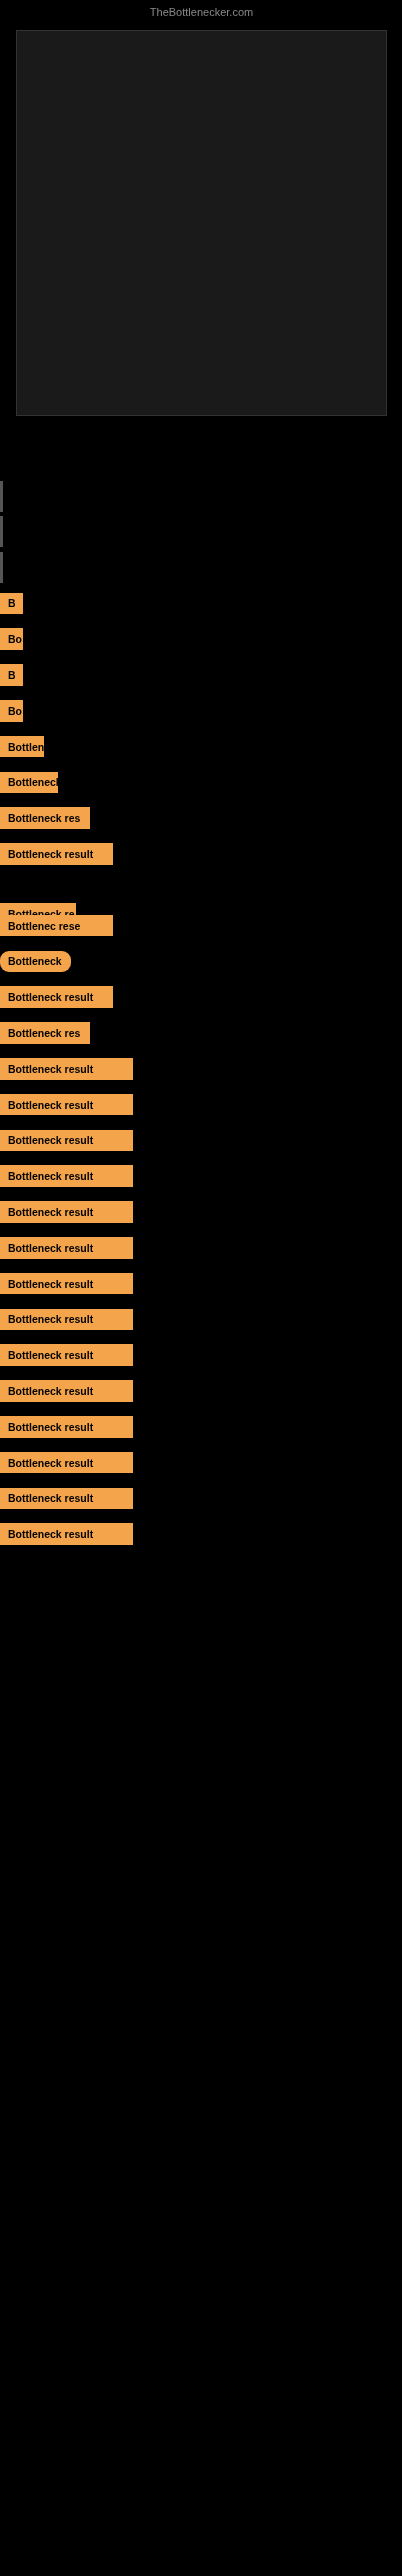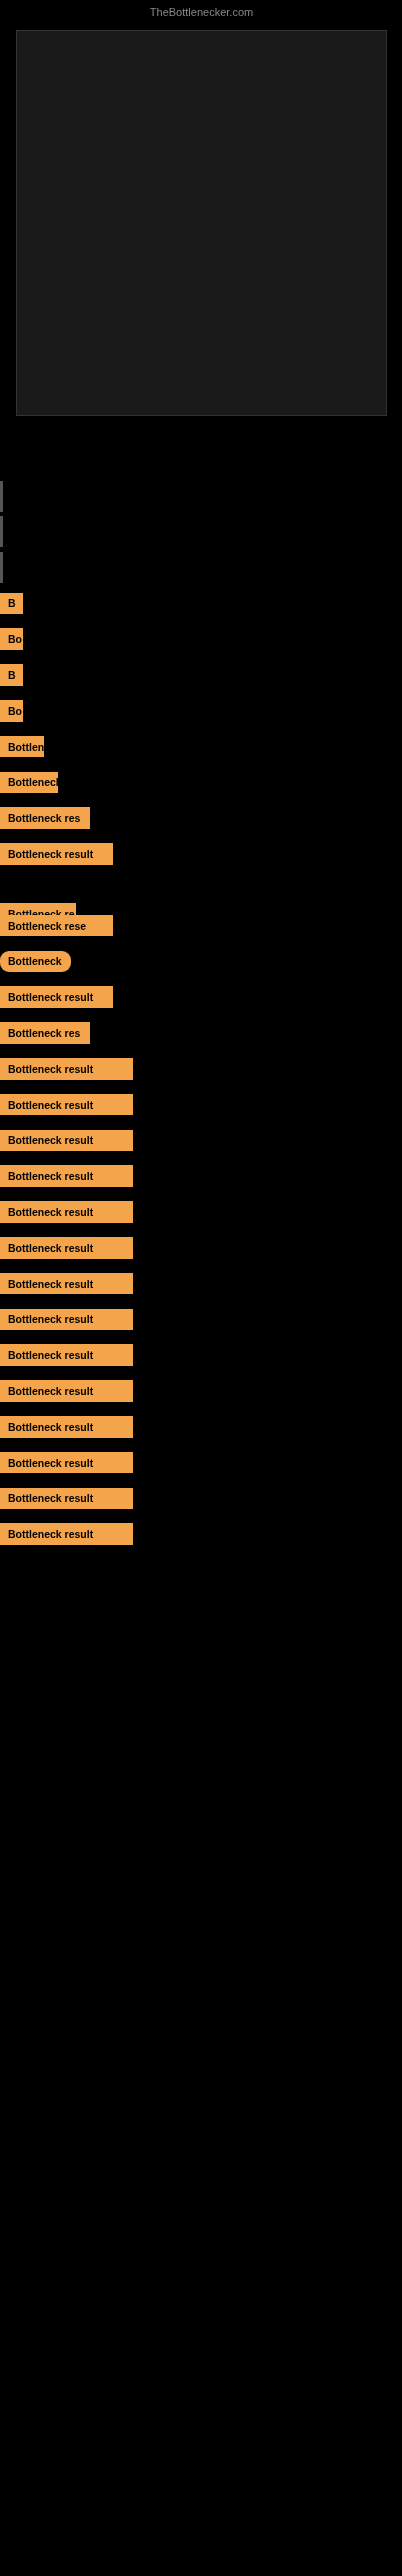--- a/index.html
+++ b/index.html
@@ -116,21 +116,21 @@
     <div class="result-item">
       <span class="result-label" style="width: 90px;">Bottleneck res</span>
     </div>
     <div class="result-item">
       <span class="result-label" style="width: 113px;">Bottleneck result</span>
     </div>
     <div class="result-item">
       <span class="result-label" style="width: 76px; margin-top: 48px;">Bottleneck re</span>
     </div>
     <div class="result-item">
-      <span class="result-label" style="width: 113px;">Bottleneck rese</span>
+      <span class="result-label" style="width: 113px;">Bottlenec rese</span>
     </div>
     <div class="result-item">
       <span class="result-label" style="width: 71px; border-radius: 9px;">Bottleneck</span>
     </div>
     <div class="result-item">
       <span class="result-label" style="width: 113px;">Bottleneck result</span>
     </div>
     <div class="result-item">
       <span class="result-label" style="width: 90px;">Bottleneck res</span>
     </div>

